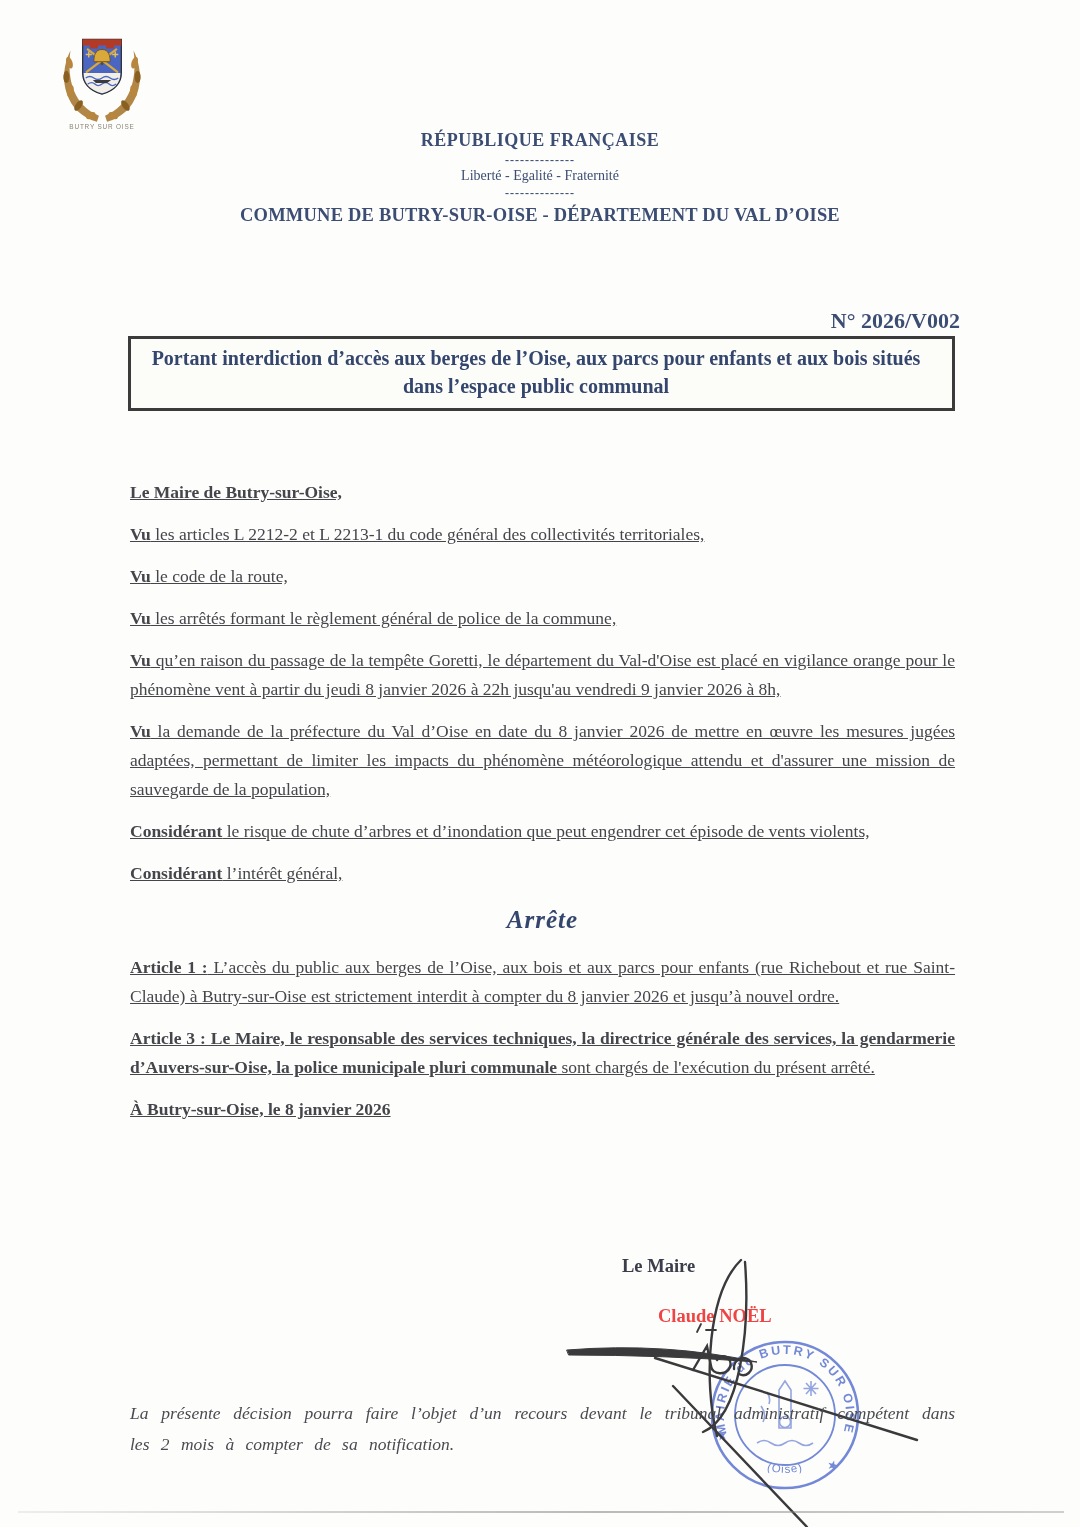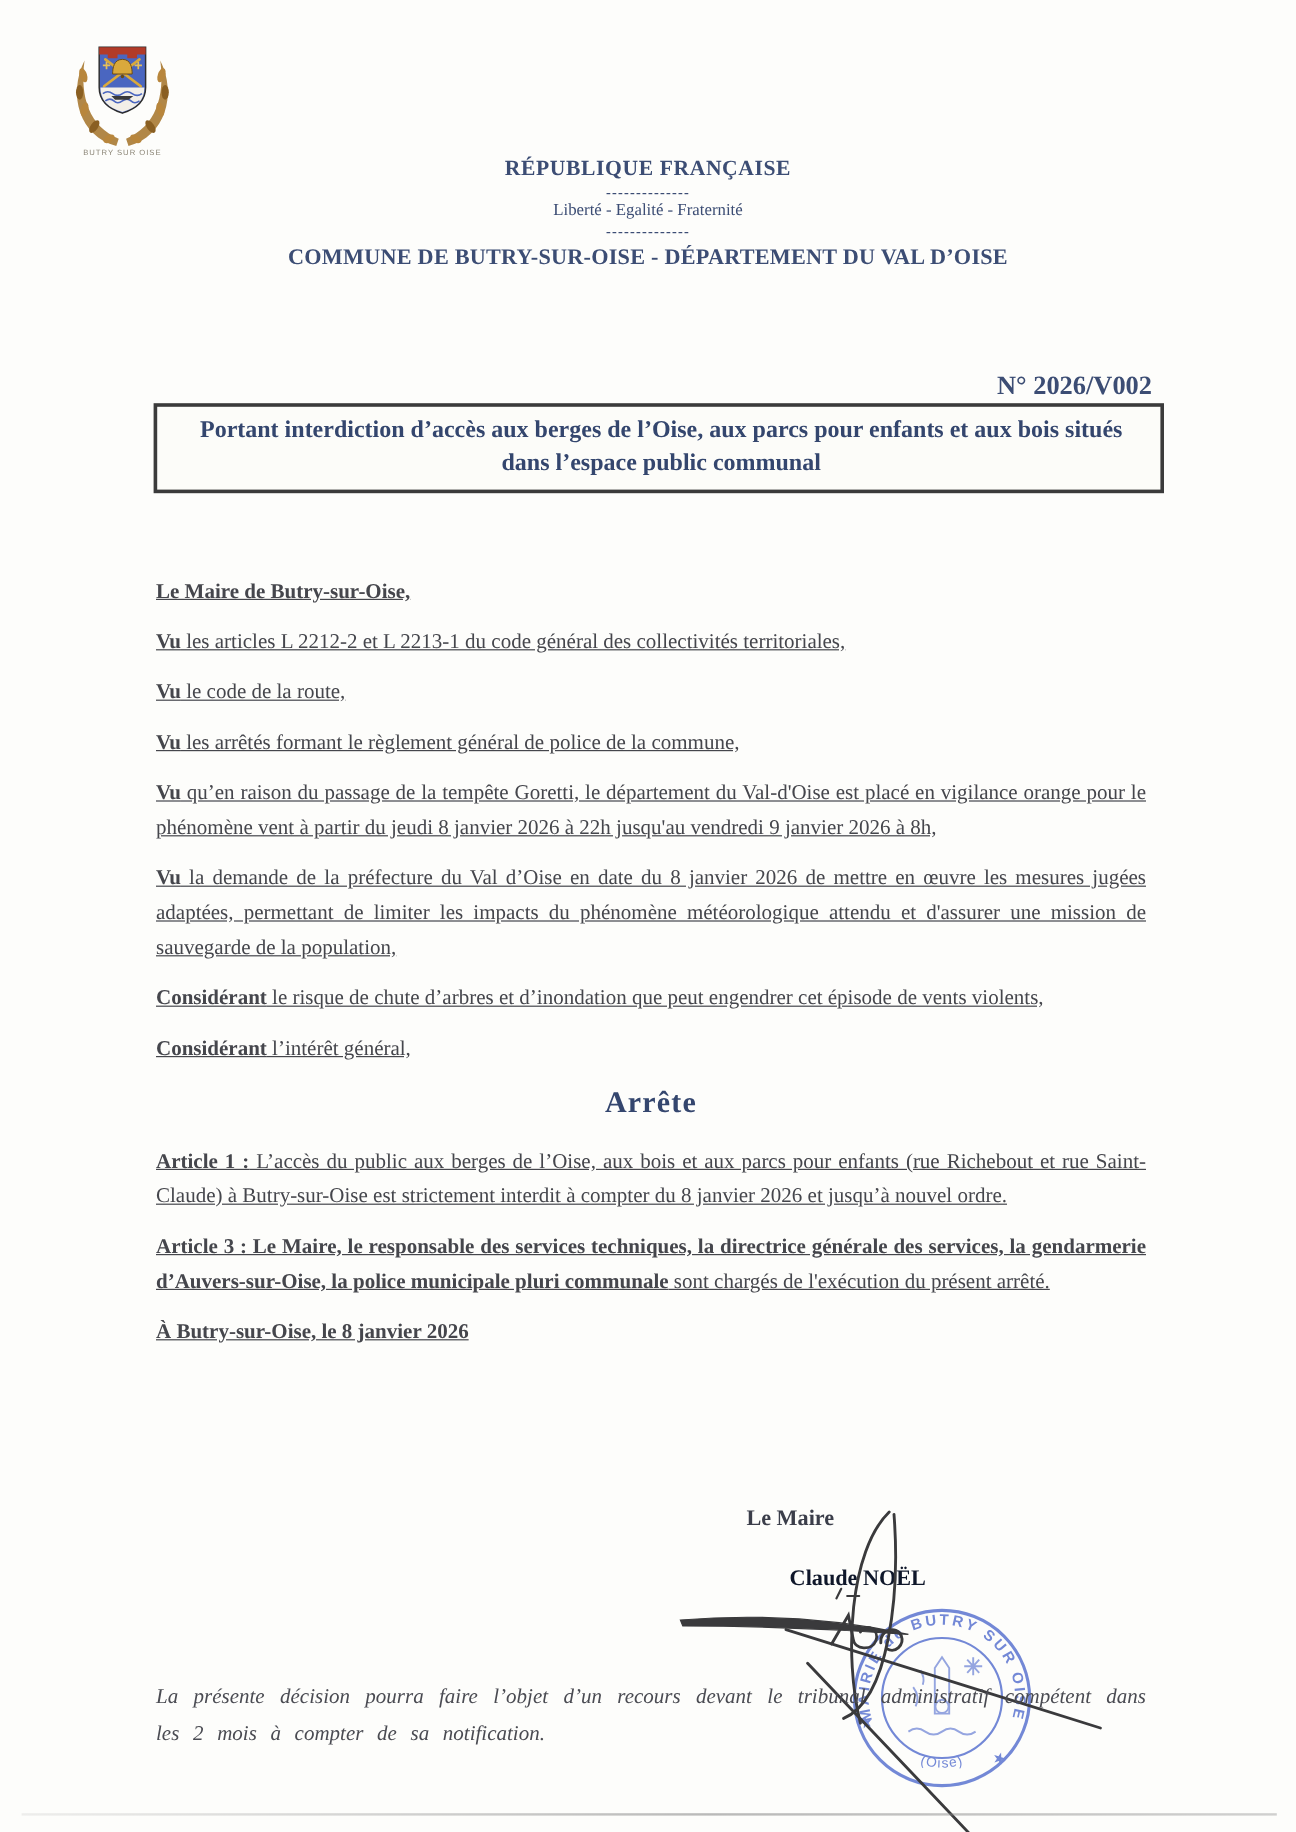--- a/index.html
+++ b/index.html
@@ -17,35 +17,35 @@
   .hdr-sep{font-size:12px;font-weight:bold;letter-spacing:1px;line-height:13px;margin-top:3px;}
   .hdr-motto{font-size:14px;margin-top:1px;}
   .hdr-commune{font-size:18.5px;font-weight:bold;margin-top:5px;letter-spacing:.2px;}
   .hdr-doctype{font-size:26px;font-weight:bold;margin-top:4px;letter-spacing:.5px;}
   
   .ref-num{position:absolute;top:308px;right:120px;font-size:22px;font-weight:bold;color:#3c4d74;}
   
   .title-box{
     position:absolute;top:336px;left:128px;width:806px;
     border:3px solid #3b3b3b;background:#fcfcf9;
-    padding:5px 13px 8px 17px;text-align:center;
+    padding:5px 13px 8px 2px;text-align:center;
     font-size:20px;font-weight:bold;line-height:28px;color:#34466e;
   }
   
   .body-col{position:absolute;top:466px;left:130px;width:825px;font-size:17.5px;line-height:29px;}
   .body-col p{margin:12px 0 13px 0;text-align:justify;text-decoration:underline;}
   .b{font-weight:bold;}
   .decision-heading{
     text-align:center;font-size:25px;font-weight:bold;color:#34466e;
-    letter-spacing:1px;margin:17px 0 19px 0;
+    letter-spacing:1px;margin:17px 0 19px 0;font-style:italic;
   }
   .place-date{font-weight:bold;margin-top:4px !important;text-align:left !important;}
   
   .sig-role{position:absolute;left:622px;top:1256px;font-size:18.5px;font-weight:bold;color:#3b3e4a;}
-  .sig-name{position:absolute;left:658px;top:1306px;font-size:18.5px;font-weight:bold;color:#0f172a;}
+  .sig-name{position:absolute;left:658px;top:1306px;font-size:18.5px;font-weight:bold;color:#ef4444;}
   .sig-overlay{position:absolute;left:545px;top:1240px;width:440px;height:287px;pointer-events:none;}
   
   .footer-note{
     position:absolute;left:130px;top:1398px;width:825px;
     font-style:italic;font-size:17.5px;line-height:31px;
     text-align:justify;word-spacing:7px;color:#4a4b52;
   }
   .scan-line{position:absolute;left:18px;top:1511px;width:1046px;height:2px;
     background:linear-gradient(90deg,rgba(150,150,150,.15),rgba(130,130,130,.55) 55%,rgba(140,140,140,.4));}
 </style>

